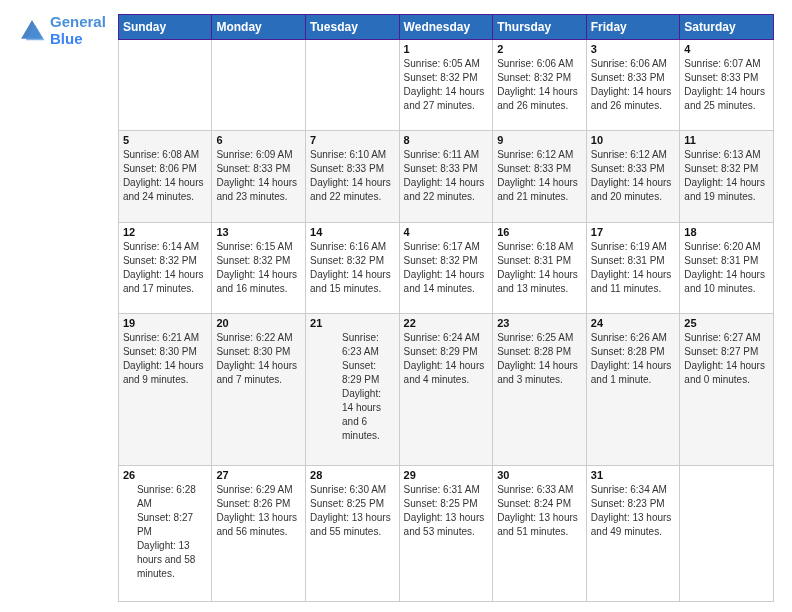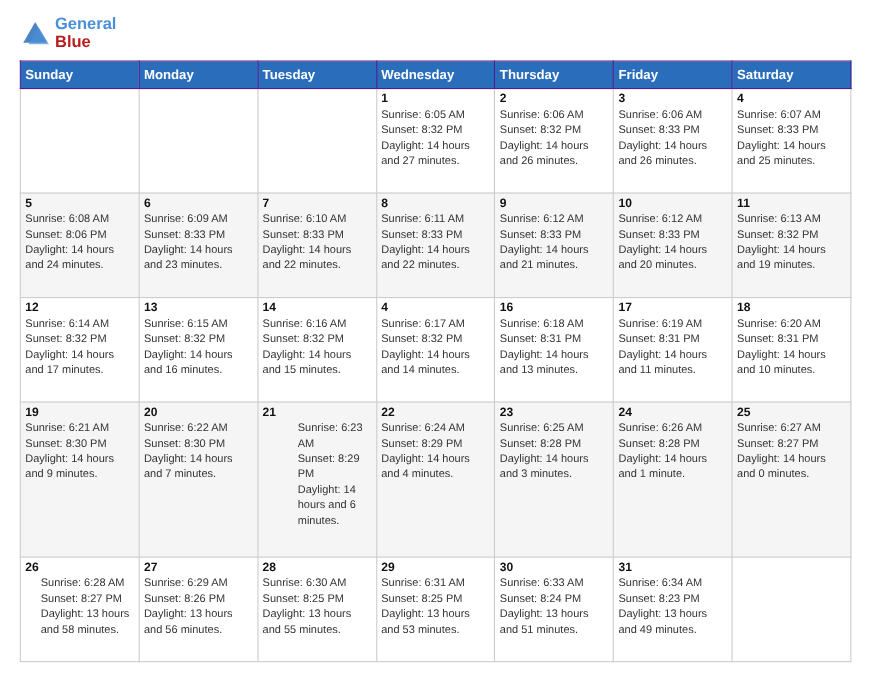--- a/index.html
+++ b/index.html
@@ -8,21 +8,22 @@
       background: #fff;
       width: 792px;
       height: 612px;
       overflow: hidden;
     }
     .page {
       width: 792px;
       height: 612px;
       padding: 14px 18px 10px 18px;
       display: flex;
-      flex-direction: column;
+      flex-direction: row;
+      gap: 12px;
     }
     .header {
       display: flex;
       align-items: flex-start;
       justify-content: space-between;
       margin-bottom: 8px;
     }
     .logo {
       display: flex;
       align-items: center;
@@ -101,21 +102,21 @@
 
 <div class="page">
   <div class="header">
     <div class="logo">
       <svg class="logo-icon" viewBox="0 0 36 36">
         <polygon points="18,4 32,28 4,28" fill="#2a6ebb" opacity="0.85"></polygon>
         <polygon points="22,10 34,30 10,30" fill="#4a90d9" opacity="0.7"></polygon>
       </svg>
       <div class="logo-text">
         <div><span>General</span></div>
-        <div style="color:#b91c1c;">Blue</div>
+        <div style="color:#3b82f6;">Blue</div>
       </div>
     </div>
   </div>
 
   <table class="calendar-table">
     <thead>
       <tr>
         <th>Sunday</th>
         <th>Monday</th>
         <th>Tuesday</th>

